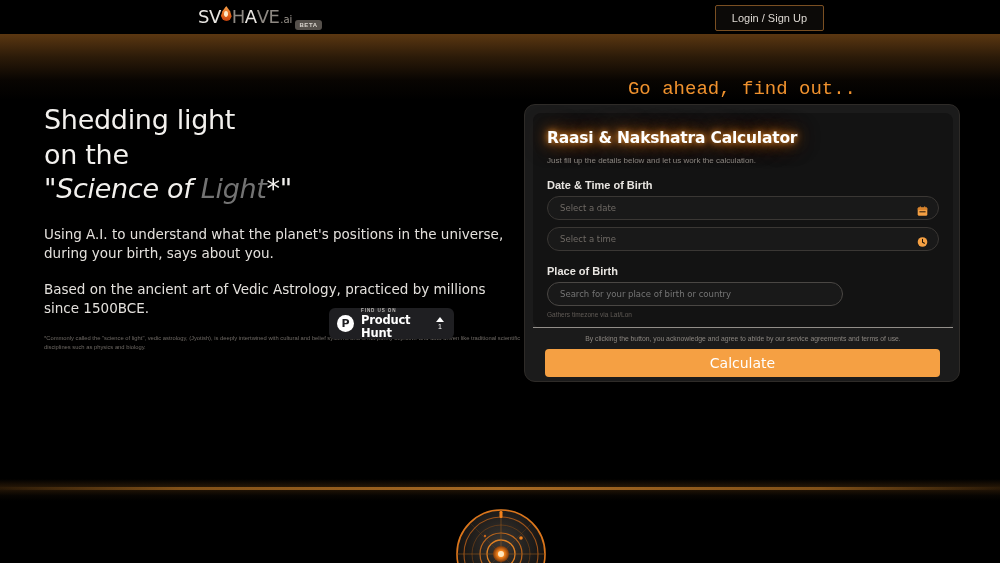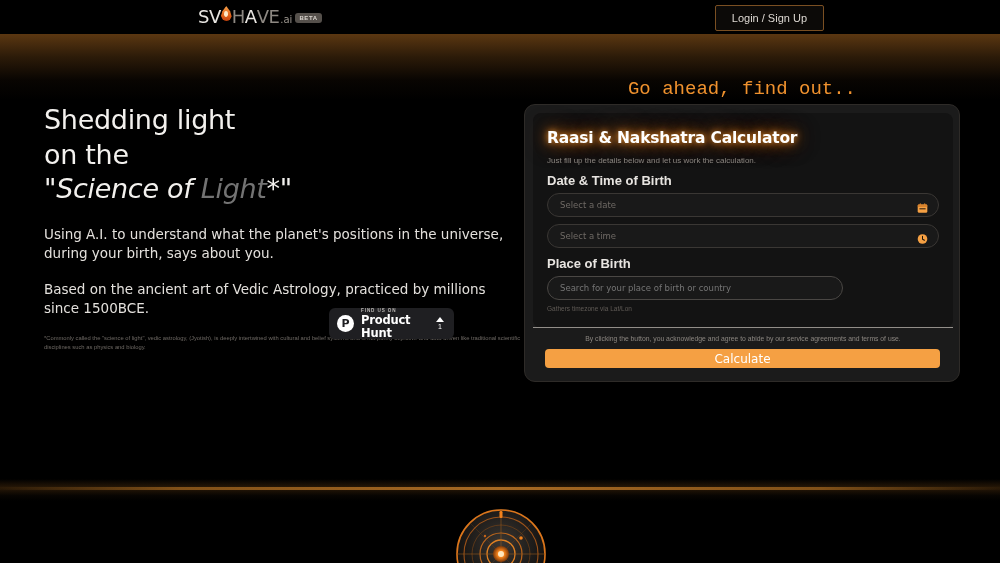--- a/index.html
+++ b/index.html
@@ -12,21 +12,21 @@
   .page { position:relative; width:1000px; height:563px; background:#000; overflow:hidden; }
 
   
   .header {
     position:absolute; top:0; left:0; width:1000px; height:34px;
     background:#000; z-index:20;
     display:flex; align-items:center;
   }
   .logo-wrap {
     position:absolute; left:198px; top:5px;
-    display:flex; align-items:center; gap:3px;
+    display:flex; align-items:flex-end; gap:3px;
   }
   .logo-text {
     font-family:"DejaVu Sans", sans-serif;
     font-size:18px; letter-spacing:-0.5px; line-height:20px;
     color:#e9e6e2; font-weight:400;
     display:flex; align-items:baseline;
   }
   .logo-text .dim { color:#8d8882; }
   .logo-flame {
     display:inline-block; position:relative;
@@ -151,22 +151,22 @@
     font-family:"DejaVu Sans", sans-serif;
     text-shadow:
       0 0 6px rgba(240,146,46,0.95),
       0 0 14px rgba(230,120,20,0.85),
       0 0 24px rgba(200,95,10,0.6);
   }
   .calc-sub {
     font-size:8px; color:#8b8680; margin-top:9px;
   }
   .field-label {
-    font-size:13px; font-weight:700; color:#e8e5e1;
-    margin-top:8px; margin-bottom:5px;
+    font-size:11px; font-weight:700; color:#e8e5e1;
+    margin-top:14px; margin-bottom:5px;
   }
   .input-row { position:relative; margin-bottom:7px; }
   .text-input {
     width:100%; height:24px;
     background:#191919;
     border:1px solid #3a3734; border-radius:12px;
     color:#6f6a65; font-size:8.5px;
     padding:0 30px 0 12px;
     font-family:"DejaVu Sans", sans-serif;
     outline:none;
@@ -191,23 +191,23 @@
   .calc-divider {
     position:absolute; left:8px; top:222px; width:420px; height:1px;
     background:#bdb8b2; opacity:0.75;
   }
   .calc-terms {
     position:absolute; left:14px; top:230px; width:408px;
     text-align:center; font-size:6.8px; color:#8b8680;
   }
   .calc-btn {
     position:absolute; left:20px; top:244px;
-    width:395px; height:19px;
+    width:395px; height:28px;
     background:#f5a043; border:none; border-radius:4px;
-    color:#fff; font-size:12px;
+    color:#fff; font-size:14px;
     font-family:"DejaVu Sans", sans-serif;
     cursor:pointer;
   }
 
   
   .section-divider {
     position:absolute; left:0; top:487px; width:1000px; height:3px;
     background:linear-gradient(90deg, rgba(70,44,14,0.1) 0%, rgba(160,100,30,0.75) 18%, rgba(190,120,40,0.85) 50%, rgba(160,100,30,0.75) 82%, rgba(70,44,14,0.1) 100%);
     z-index:4;
   }

